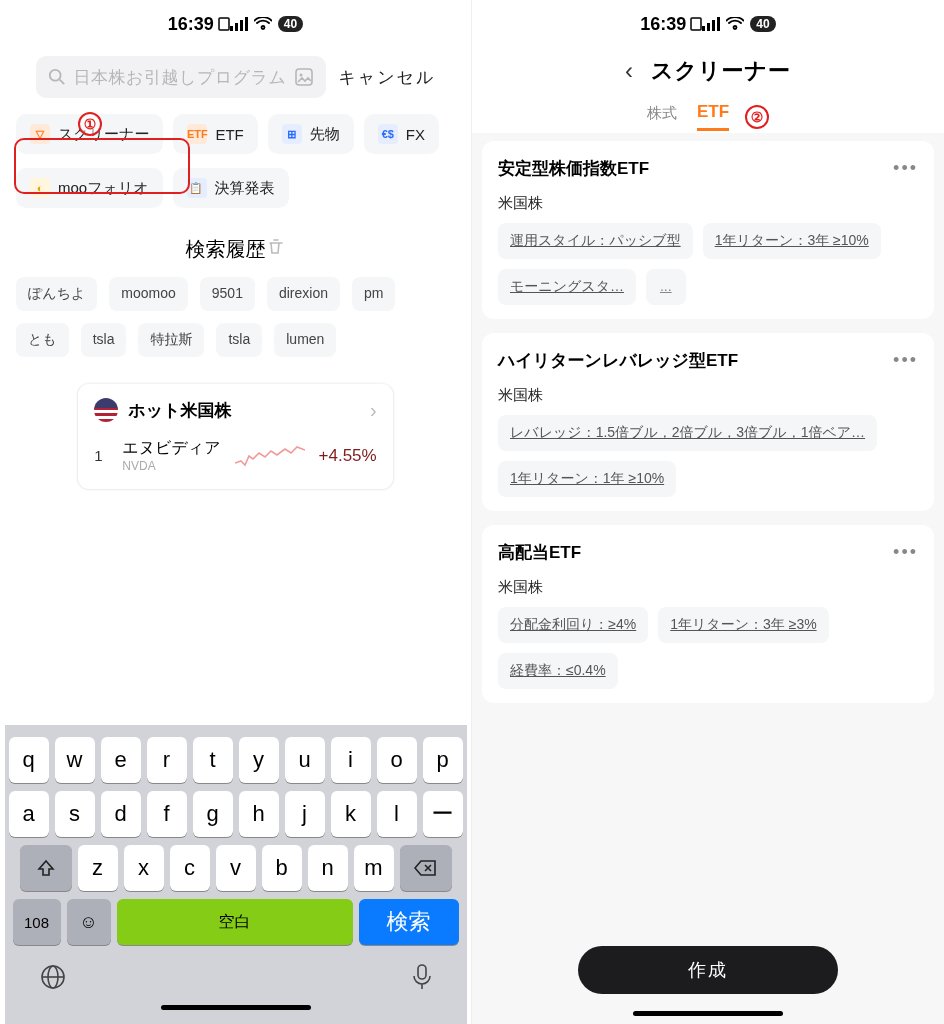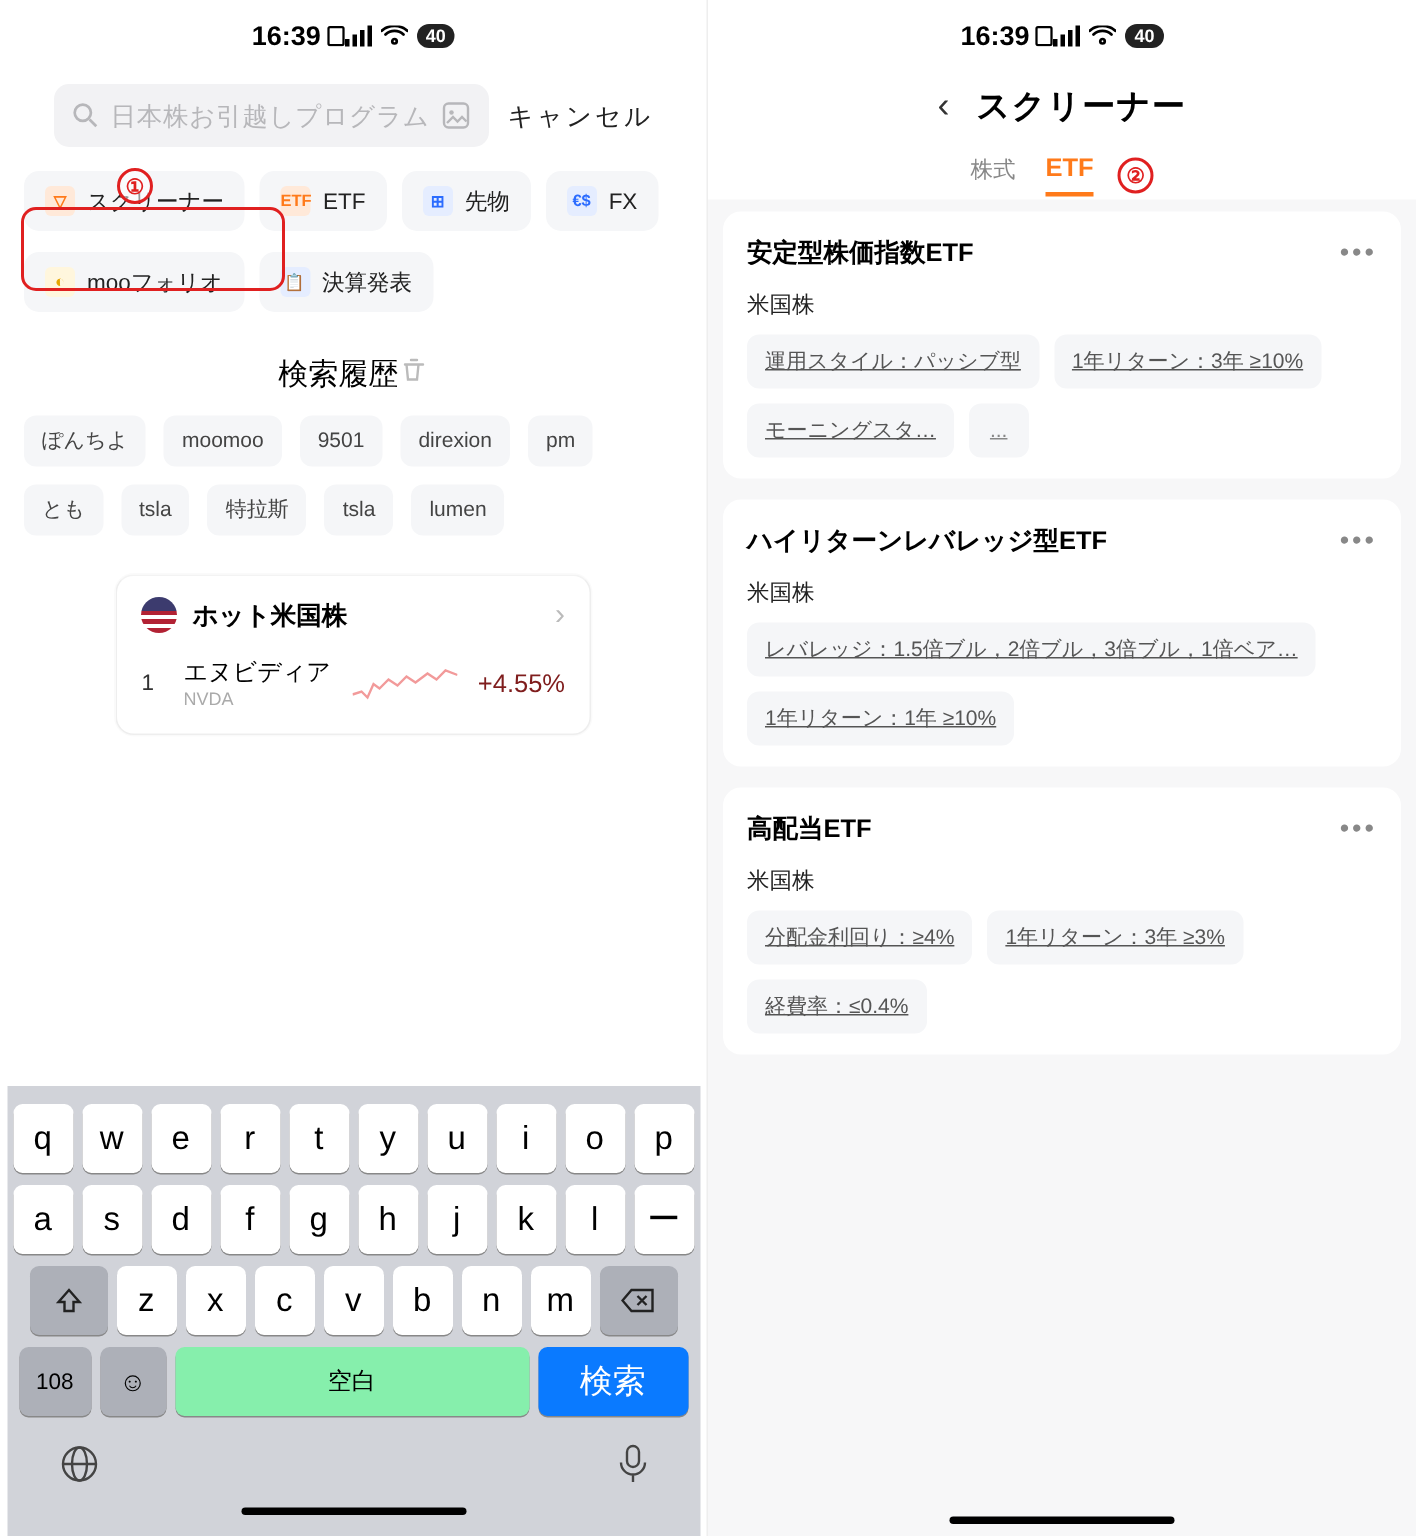--- a/index.html
+++ b/index.html
@@ -49,21 +49,21 @@
 .stock-name { font-size:16px; font-weight:500; }
 .stock-symbol { font-size:12px; color:#aaa; }
 .spark { width:70px; height:30px; }
 .pct { margin-left:auto; font-size:17px; color:#7f1d1d; font-weight:500;}
 
 
 .kbd { margin-top:auto; background:#d1d3d9; padding: 8px 4px 14px; }
 .krow{ display:flex; justify-content:center; gap:6px; padding:4px 0;}
 .key{ background:#fff; border-radius:6px; box-shadow:0 1px 0 #888; width:40px; height:46px; display:flex; align-items:center; justify-content:center; font-size:22px; font-weight:500;}
 .key-fn{ background:#adb0b8; width:52px; font-size:18px;}
-.key-space{ flex:1; background:#86efac; font-size:16px;}
+.key-space{ flex:1; background:#84cc16; font-size:16px;}
 .key-search{ background:#0a7aff; color:#fff; width:100px; font-size:22px; font-weight:500;}
 .krow2{padding:4px 4px;}
 .kbot{ display:flex; justify-content:space-between; align-items:center; padding:14px 30px 0;}
 .home-ind{ width:150px; height:5px; background:#000; border-radius:3px; margin:10px auto 0;}
 
 
 .header-r { display:flex; align-items:center; gap:18px; padding: 8px 16px 10px; }
 .back { font-size:24px; color:#333; }
 .title-r { font-size:22px; font-weight:700; letter-spacing:1px;}
 .tabs { display:flex; gap:20px; padding: 6px 20px 2px; font-size:15px; align-items:center;}
@@ -327,14 +327,15 @@
           <div class="dots">•••</div>
         </div>
         <div class="card-r-sub">米国株</div>
         <div class="tag-row">
           <div class="tag">分配金利回り：≥4%</div>
           <div class="tag">1年リターン：3年 ≥3%</div>
           <div class="tag">経費率：≤0.4%</div>
         </div>
       </div>
     </div>
+  <div class="create-btn">作成</div>
   <div class="home-ind" style="position:absolute;bottom:8px;left:50%;transform:translateX(-50%)"></div>
 </div>
 
 </body></html>

